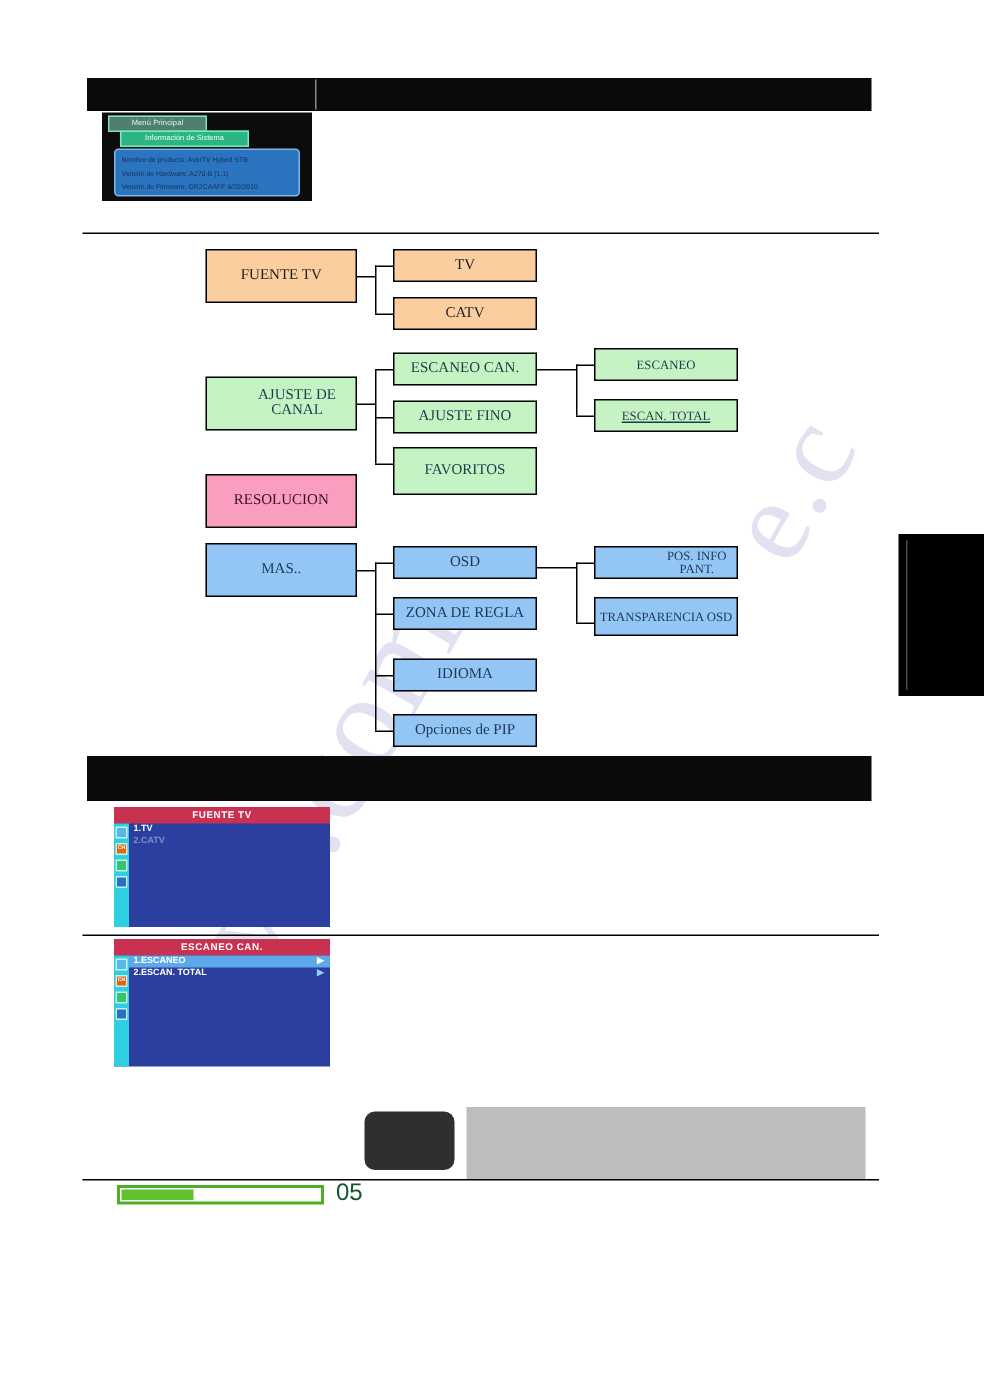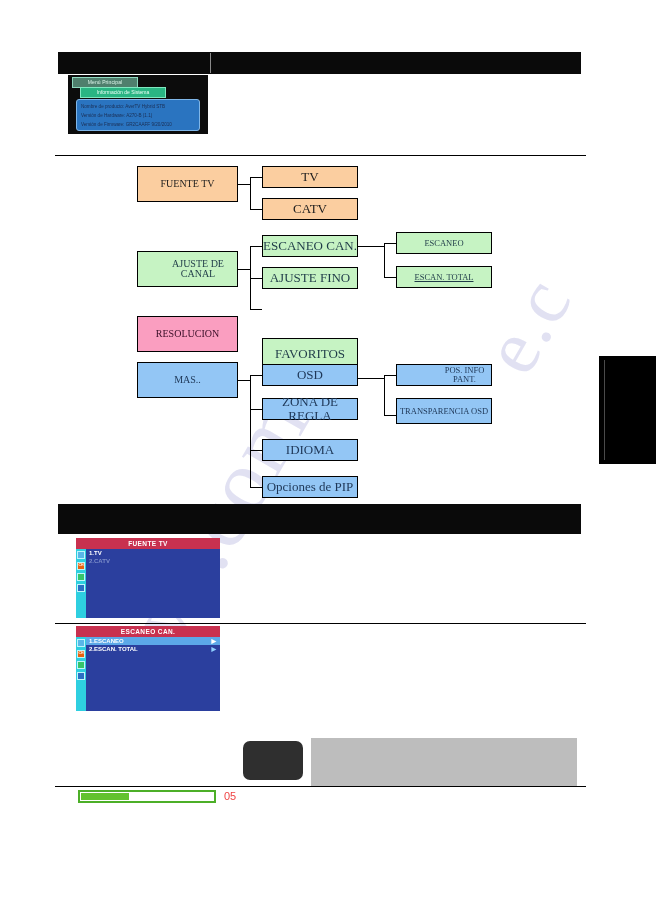--- a/index.html
+++ b/index.html
@@ -95,21 +95,21 @@
     border:1px solid #000;
     display:flex;align-items:center;justify-content:center;
     text-align:center;line-height:1.05;
     font-family:"Liberation Serif",serif;
   }
   .n-orange{background:#fbcea0;color:#1d1d1d;}
   .n-green{background:#c6f3c3;color:#1f3b48;}
   .n-pink{background:#fa9ec0;color:#3a0f28;}
   .n-blue{background:#93c6f5;color:#1e3757;}
   .n-lvl1{font-size:10px;}
-  .n-lvl2{font-size:13px;}
+  .n-lvl2{font-size:10px;}
   .n-lvl3{font-size:8.5px;}
   .conn{position:absolute;background:#000;}
   .conn.h{height:1px;}
   .conn.v{width:1px;}
 
   
   .osd-shot{
     position:absolute;z-index:5;
     background:#2b3f9e;
     font-family:"Liberation Sans",sans-serif;
@@ -161,21 +161,21 @@
   }
   .pagebar{
     position:absolute;left:78px;top:790px;width:138px;height:13px;
     border:2px solid #4caf28;box-sizing:border-box;background:#fff;z-index:3;
   }
   .pagebar .fill{
     position:absolute;left:1px;top:1px;width:48px;bottom:1px;background:#62c22e;
   }
   .pagenum{
     position:absolute;left:224px;top:789px;z-index:3;
-    font-family:"Liberation Sans",sans-serif;font-size:11px;color:#ef4444;
+    font-family:"Liberation Sans",sans-serif;font-size:16px;color:#14532d;
     line-height:14px;
   }
 </style>
 </head>
 <body>
 
 <div class="page">
 
   <div class="watermark">
     <div class="wm-text wm-a">nive.com</div>
@@ -208,21 +208,21 @@
     <div class="node n-orange n-lvl2" style="left:262px;top:166px;width:96px;height:22px;">TV</div>
     <div class="node n-orange n-lvl2" style="left:262px;top:198px;width:96px;height:22px;">CATV</div>
     <div class="conn h" style="left:238px;top:184px;width:12px;"></div>
     <div class="conn v" style="left:250px;top:177px;height:32px;"></div>
     <div class="conn h" style="left:250px;top:177px;width:12px;"></div>
     <div class="conn h" style="left:250px;top:209px;width:12px;"></div>
 
     <div class="node n-green n-lvl1" style="left:137px;top:251px;width:101px;height:36px;padding-left:21px;">AJUSTE DE CANAL</div>
     <div class="node n-green n-lvl2" style="left:262px;top:235px;width:96px;height:22px;">ESCANEO CAN.</div>
     <div class="node n-green n-lvl2" style="left:262px;top:267px;width:96px;height:22px;">AJUSTE FINO</div>
-    <div class="node n-green n-lvl2" style="left:262px;top:298px;width:96px;height:32px;margin-top:40px;">FAVORITOS</div>
+    <div class="node n-green n-lvl2" style="left:262px;top:298px;width:96px;height:32px;">FAVORITOS</div>
     <div class="conn h" style="left:238px;top:269px;width:12px;"></div>
     <div class="conn v" style="left:250px;top:246px;height:63px;"></div>
     <div class="conn h" style="left:250px;top:246px;width:12px;"></div>
     <div class="conn h" style="left:250px;top:278px;width:12px;"></div>
     <div class="conn h" style="left:250px;top:309px;width:12px;"></div>
 
     <div class="node n-green n-lvl3" style="left:396px;top:232px;width:96px;height:22px;">ESCANEO</div>
     <div class="node n-green n-lvl3" style="left:396px;top:266px;width:96px;height:22px;text-decoration:underline;">ESCAN. TOTAL</div>
     <div class="conn h" style="left:358px;top:246px;width:26px;"></div>
     <div class="conn v" style="left:384px;top:243px;height:34px;"></div>

